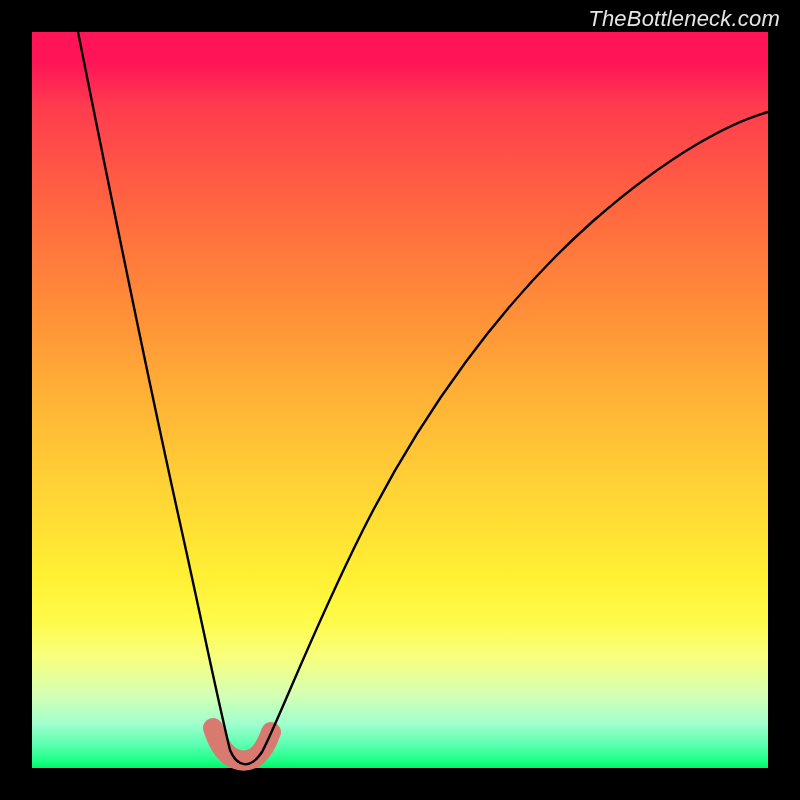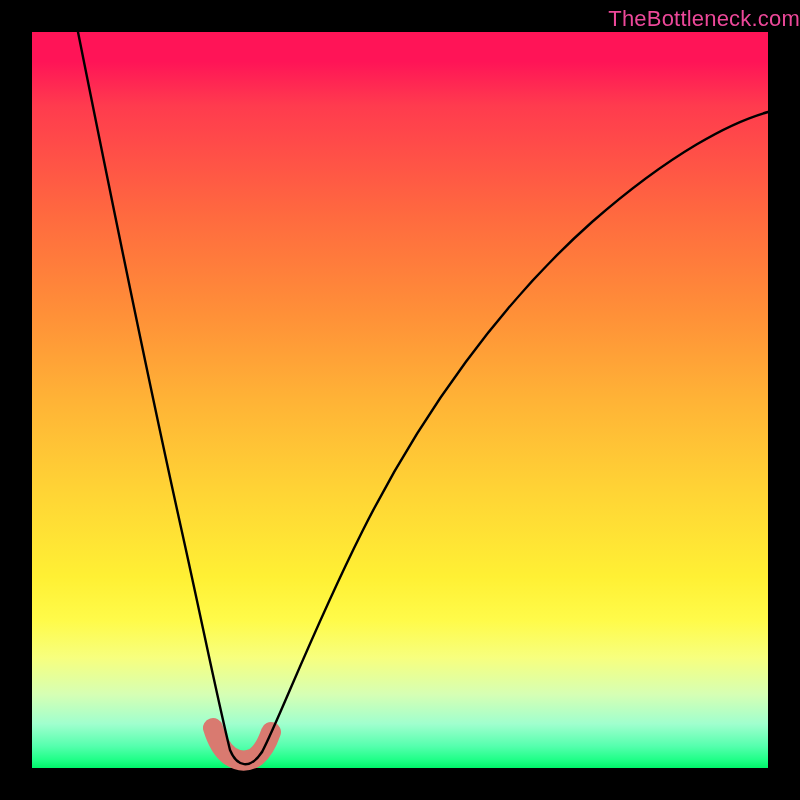--- a/index.html
+++ b/index.html
@@ -41,26 +41,27 @@
       #d6ffb4 90%,
       #a0ffce 94%,
       #56ffae 97%,
       #1cff85 99%,
       #00f56a 100%
     );
   }
   .watermark {
     position: absolute;
     top: 6px;
-    right: 0;
-    color: #ec4899;
+    right: 20px;
+    color: #e5e5e5;
     font-size: 22px;
     letter-spacing: 0.2px;
     font-weight: 400;
     user-select: none;
+    font-style: italic;
   }
   svg.curves {
     position: absolute;
     left: 0;
     top: 0;
     width: 736px;
     height: 736px;
     overflow: visible;
   }
 </style>

